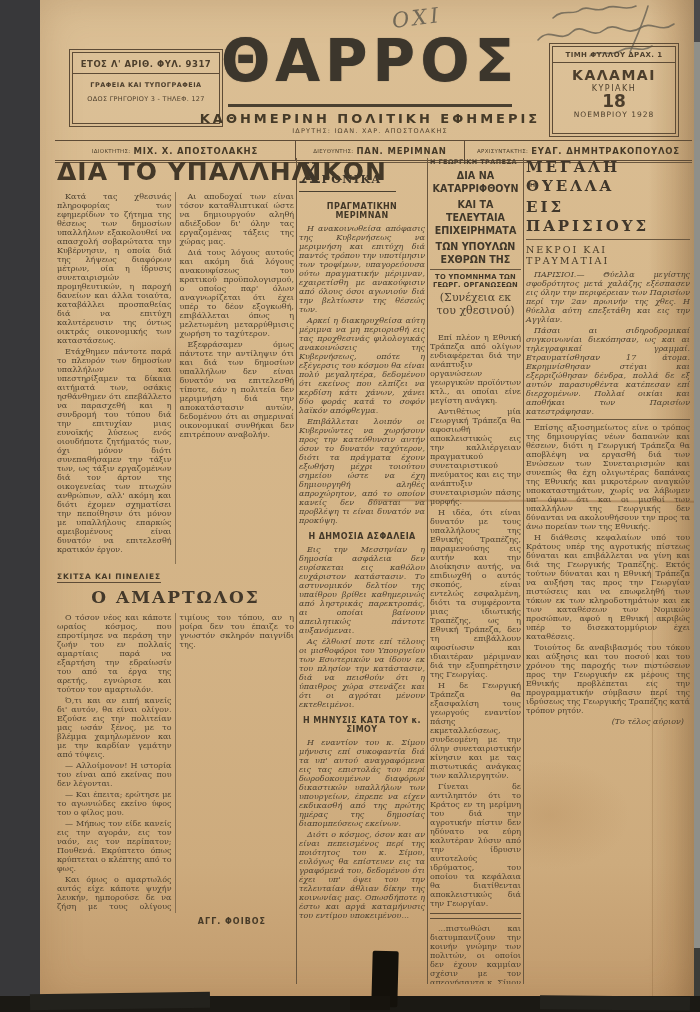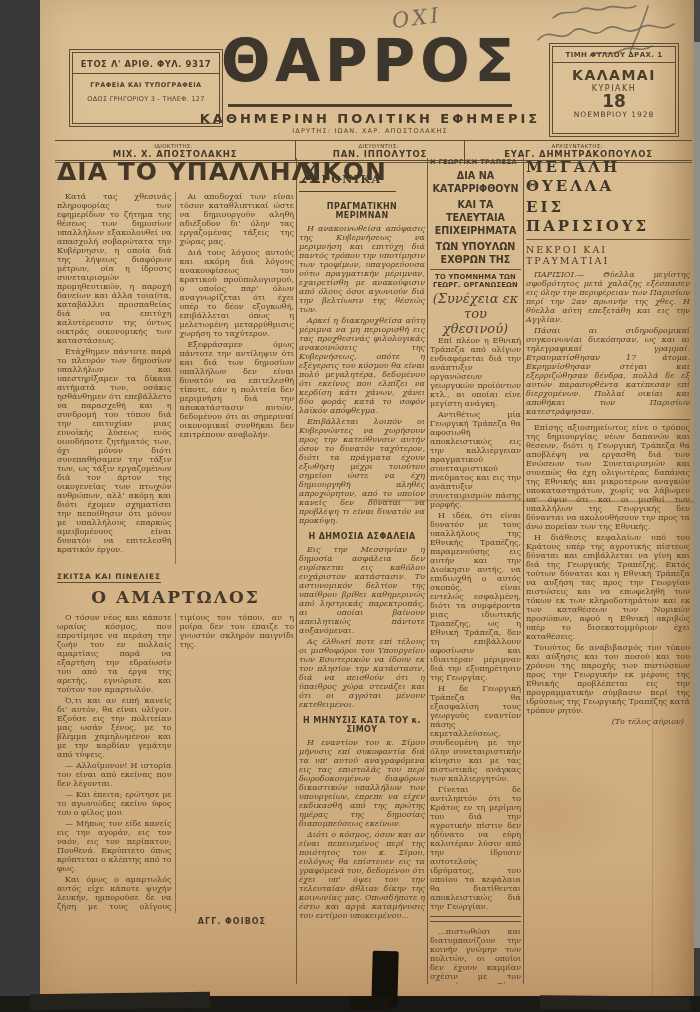--- a/index.html
+++ b/index.html
@@ -59,21 +59,21 @@
   .mast-rule{position:absolute;left:188px;top:104px;width:284px;height:3px;background:#4a4030;}
   .mast-sub{position:absolute;left:150px;top:111px;width:360px;text-align:center;
     font-family:"DejaVu Sans",sans-serif;font-weight:bold;font-size:13px;letter-spacing:3px;color:#453a28;}
   .mast-founder{position:absolute;left:150px;top:127px;width:360px;text-align:center;
     font-family:"DejaVu Sans",sans-serif;font-size:6.5px;letter-spacing:1.2px;color:#4c3e2c;}
 
   
   .byline{position:absolute;left:15px;top:140px;width:637px;height:19px;
     border-top:1px solid #5d4b36;border-bottom:1px solid #5d4b36;display:flex;
     font-family:"DejaVu Sans",sans-serif;color:#463a28;}
-  .byline .cell{display:flex;align-items:center;justify-content:center;height:100%;flex-direction:column;}
+  .byline .cell{display:flex;align-items:center;justify-content:center;height:100%;}
   .byline .cell + .cell{border-left:1px solid #5d4b36;}
   .byline .c1{width:240px;} .byline .c2{width:168px;} .byline .c3{flex:1;}
   .byline .lbl{font-size:5.5px;letter-spacing:.3px;margin-right:3px;}
   .byline .nm{font-size:8.5px;font-weight:bold;letter-spacing:.8px;}
   .body-toprule{position:absolute;left:15px;top:162px;width:637px;height:1px;background:#6a573f;}
 
   
   .cols{position:absolute;left:17px;top:158px;width:633px;height:826px;display:flex;overflow:hidden;color:#4c4030;}
   .vdiv{width:1px;background:#6a573f;margin:0 2px;}
   .colA{width:237px;} .colB{width:126px;} .colC{width:91px;} .colD{flex:1;}
@@ -101,21 +101,21 @@
   .subhead{font-family:"DejaVu Sans",sans-serif;font-weight:bold;font-size:8px;
     letter-spacing:.4px;text-align:center;color:#433828;margin:7px 0 4px;}
   .italictxt p{font-style:italic;}
 
   .colC .kicker2{font-family:"DejaVu Sans",sans-serif;font-weight:bold;font-size:6.5px;
     letter-spacing:.4px;color:#4c4030;margin:0 0 3px;}
   .hl3{font-family:"DejaVu Sans",sans-serif;font-weight:bold;font-size:10px;line-height:13px;
     text-align:center;color:#41382a;transform:scaleX(.96);margin:0 0 3px;}
   .thinrule{height:1px;background:#6a573f;margin:3px 0;}
   .dblrule{height:4px;border-top:1px solid #5d4b36;border-bottom:1px solid #5d4b36;margin:5px 0;}
-  .contnote{font-size:13px;font-style:italic;text-align:center;margin:2px 0 0;}
+  .contnote{font-size:11px;text-align:center;margin:2px 0 16px;}
   .subhead2{font-family:"DejaVu Sans",sans-serif;font-weight:bold;font-size:6.8px;
     letter-spacing:.2px;text-align:center;color:#433828;margin:2px 0 2px;}
 
   .storm-head{font-family:"DejaVu Serif",serif;font-weight:bold;font-size:15px;line-height:19px;
     letter-spacing:3px;color:#3f362a;margin:0 0 2px;}
   .storm-sub{font-family:"DejaVu Serif",serif;font-size:9.5px;letter-spacing:2px;color:#453a28;
     margin:3px 0 4px;border-top:1px solid #6a573f;padding-top:4px;}
   .endnote{font-size:8px;text-align:right;font-style:italic;padding-right:6px;}
 </style>
 </head>
@@ -162,21 +162,21 @@
     <div class="month">ΝΟΕΜΒΡΙΟΥ 1928</div>
   </div>
 
   <div class="byline">
     <div class="cell c1">
       <span class="lbl">ΙΔΙΟΚΤΗΤΗΣ:</span>
       <span class="nm">ΜΙΧ. Χ. ΑΠΟΣΤΟΛΑΚΗΣ</span>
     </div>
     <div class="cell c2">
       <span class="lbl">ΔΙΕΥΘΥΝΤΗΣ:</span>
-      <span class="nm">ΠΑΝ. ΙΠΠΟΛΥΤΟΣ</span>
+      <span class="nm">ΠΑΝ. ΜΕΡΙΜΝΑΝ</span>
     </div>
     <div class="cell c3">
       <span class="lbl">ΑΡΧΙΣΥΝΤΑΚΤΗΣ:</span>
       <span class="nm">ΕΥΑΓ. ΔΗΜΗΤΡΑΚΟΠΟΥΛΟΣ</span>
     </div>
   </div>
   <div class="body-toprule"></div>
 
   <div class="cols">
 

